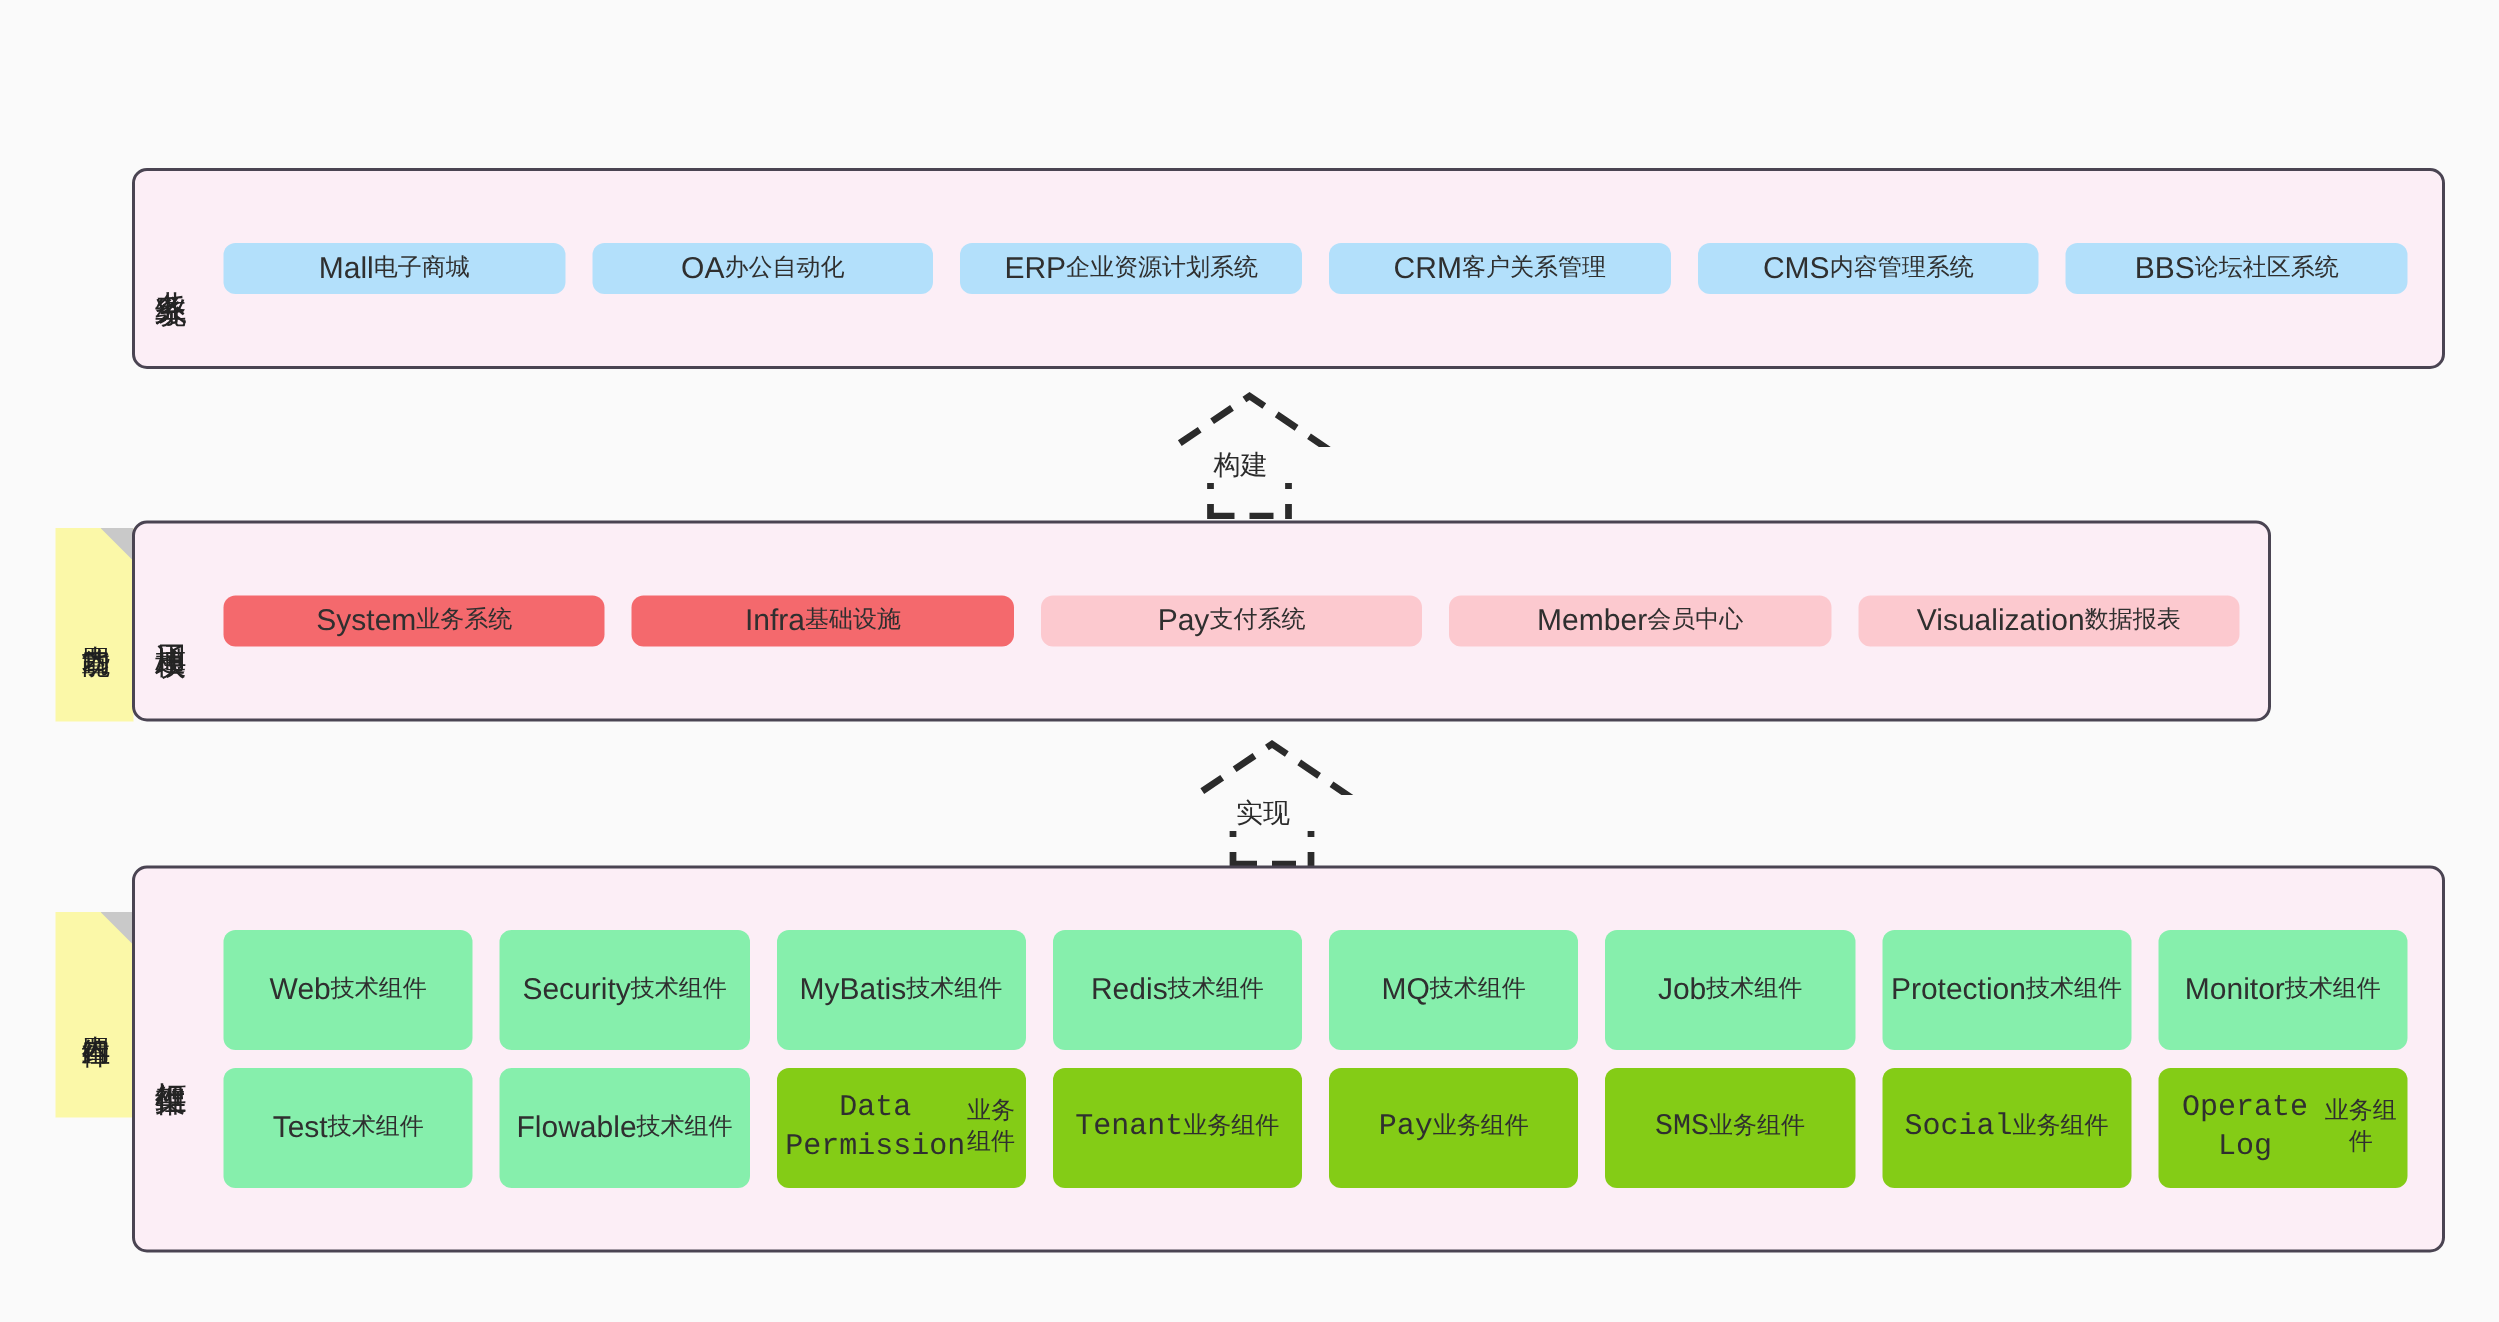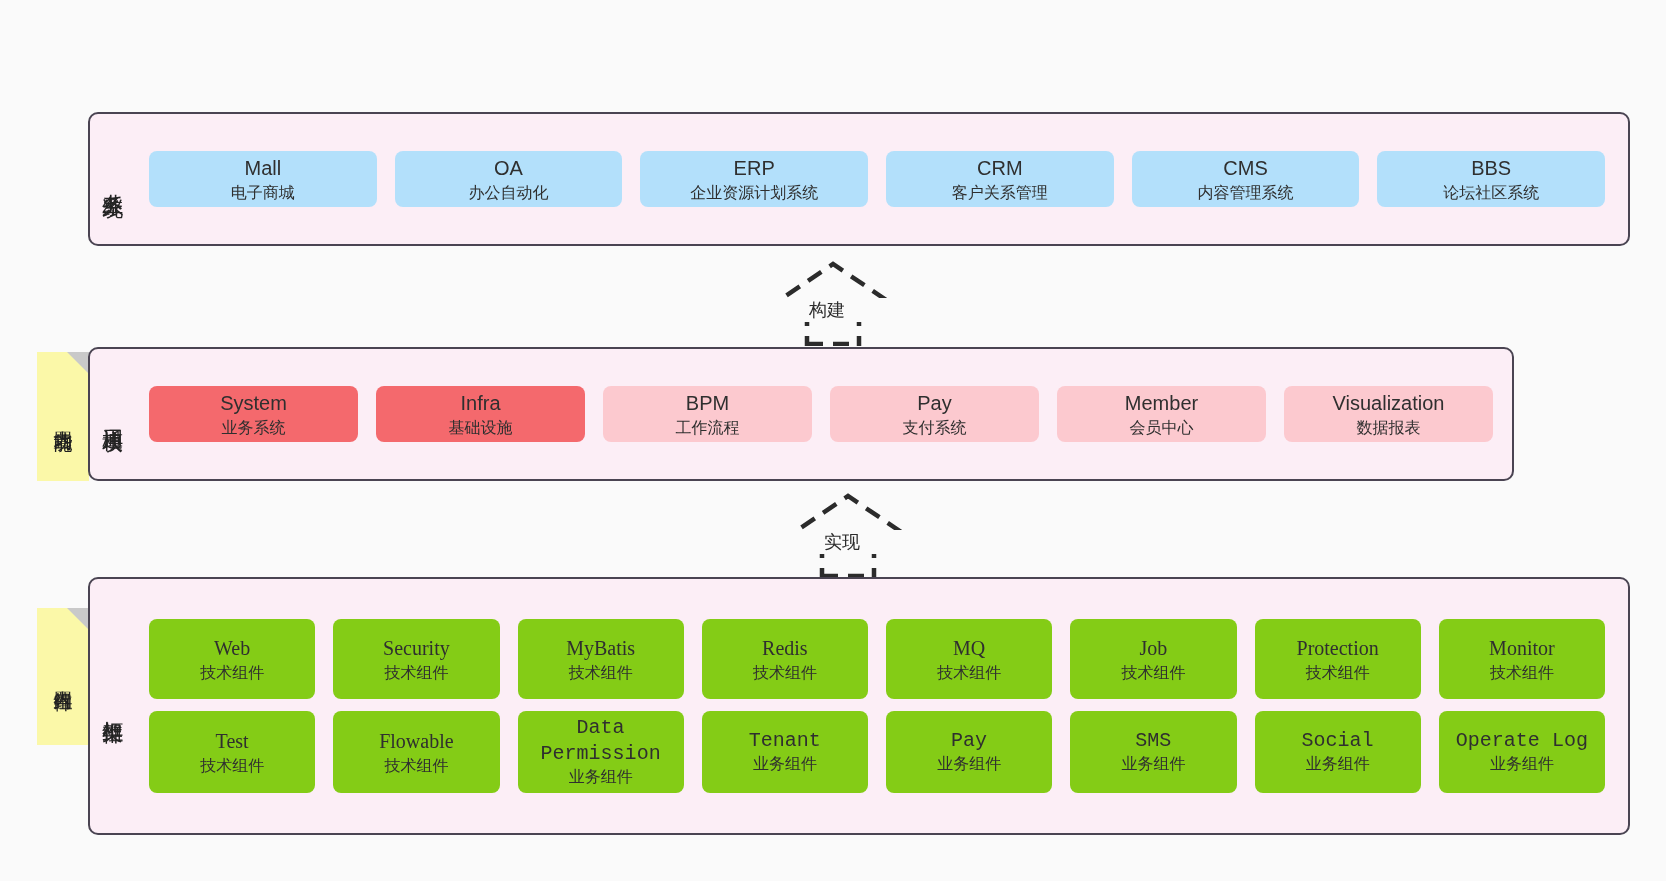--- a/index.html
+++ b/index.html
@@ -59,37 +59,37 @@
     flex: 1 1 0;
     display: flex;
     align-items: stretch;
     padding: 0 9px;
     box-sizing: border-box;
   }
   .chip {
     flex: 1 1 auto;
     border-radius: 8px;
     display: flex;
-    flex-direction: column;
+    flex-direction: row;
     align-items: center;
     justify-content: center;
     text-align: center;
     font-size: 20px;
     line-height: 1.32;
     color: #2f2f2f;
     padding: 4px 6px;
     box-sizing: border-box;
   }
   .chip .l2 { font-size: 16px; }
 
   
   .c-blue       { background: #b3e0fb; }
   .c-red        { background: #f4696d; }
   .c-pink       { background: #fcc9cf; }
-  .c-green      { background: #84cc16; font-family: Liberation Serif, serif; }
+  .c-green      { background: #86efac; }
   .c-lightgreen { background: #84cc16; font-family: Liberation Mono, monospace; }
 
   
   #band-business  { left: 88px;  top: 112px; width: 1542px; height: 134px; }
   #band-modules   { left: 88px;  top: 347px; width: 1426px; height: 134px; }
   #band-framework { left: 88px;  top: 577px; width: 1542px; height: 258px; }
 
   #band-business  .band-body { padding-right: 14px; }
   #band-framework .band-body { gap: 12px; padding: 14px 14px 14px 4px; }
   #band-framework .chip      { min-height: 80px; }
@@ -215,26 +215,20 @@
           </div>
         </div>
       <div class="cell">
           <div class="chip c-red">
             <span>Infra</span>
             <span class="l2">基础设施</span>
           </div>
         </div>
       <div class="cell">
           <div class="chip c-pink">
-            <span>BPM</span>
-            <span class="l2">工作流程</span>
-          </div>
-        </div>
-      <div class="cell">
-          <div class="chip c-pink">
             <span>Pay</span>
             <span class="l2">支付系统</span>
           </div>
         </div>
       <div class="cell">
           <div class="chip c-pink">
             <span>Member</span>
             <span class="l2">会员中心</span>
           </div>
         </div>

